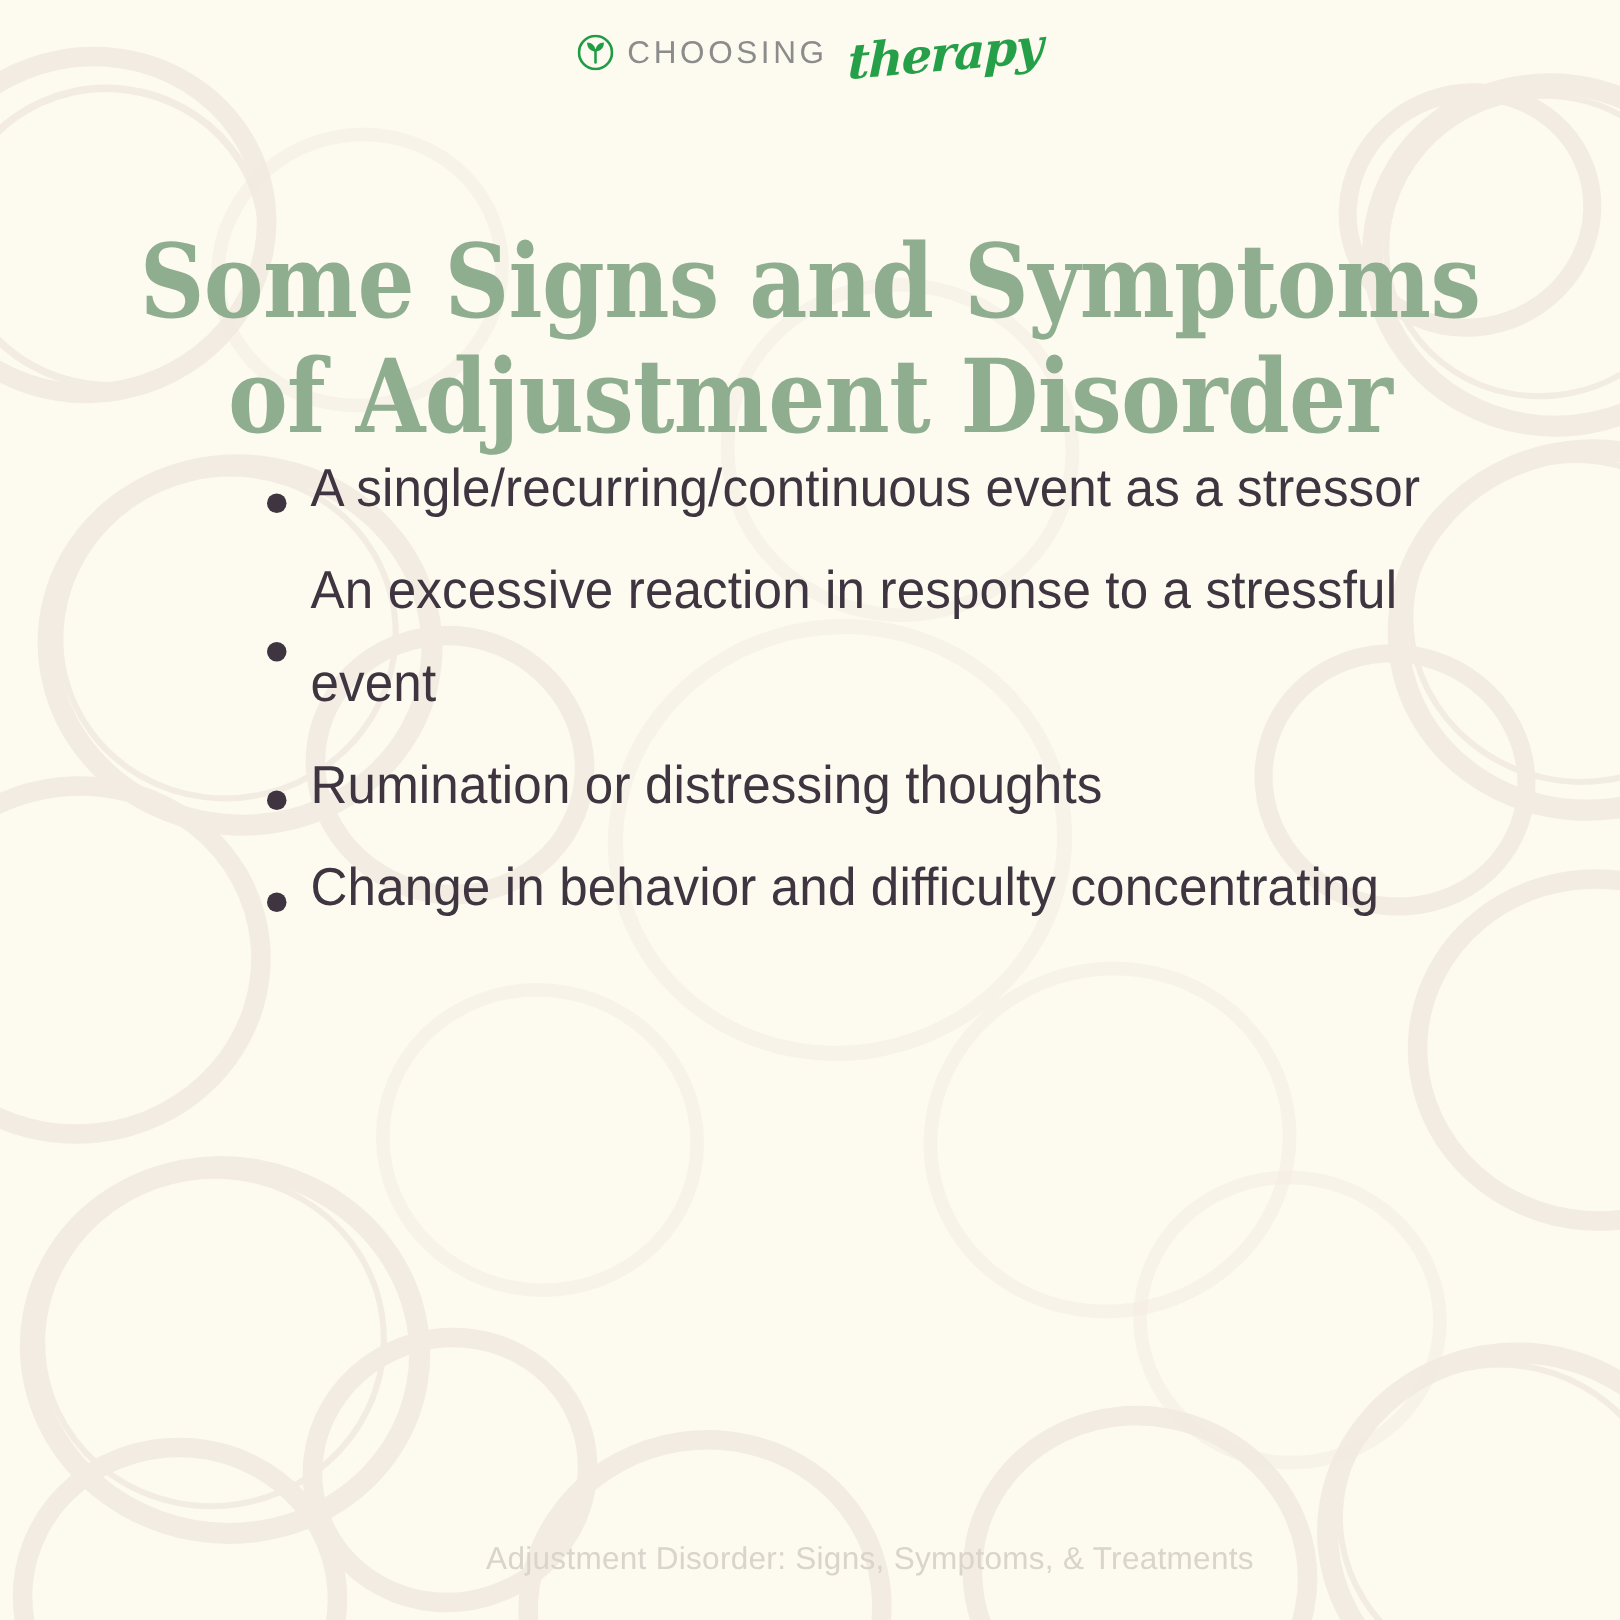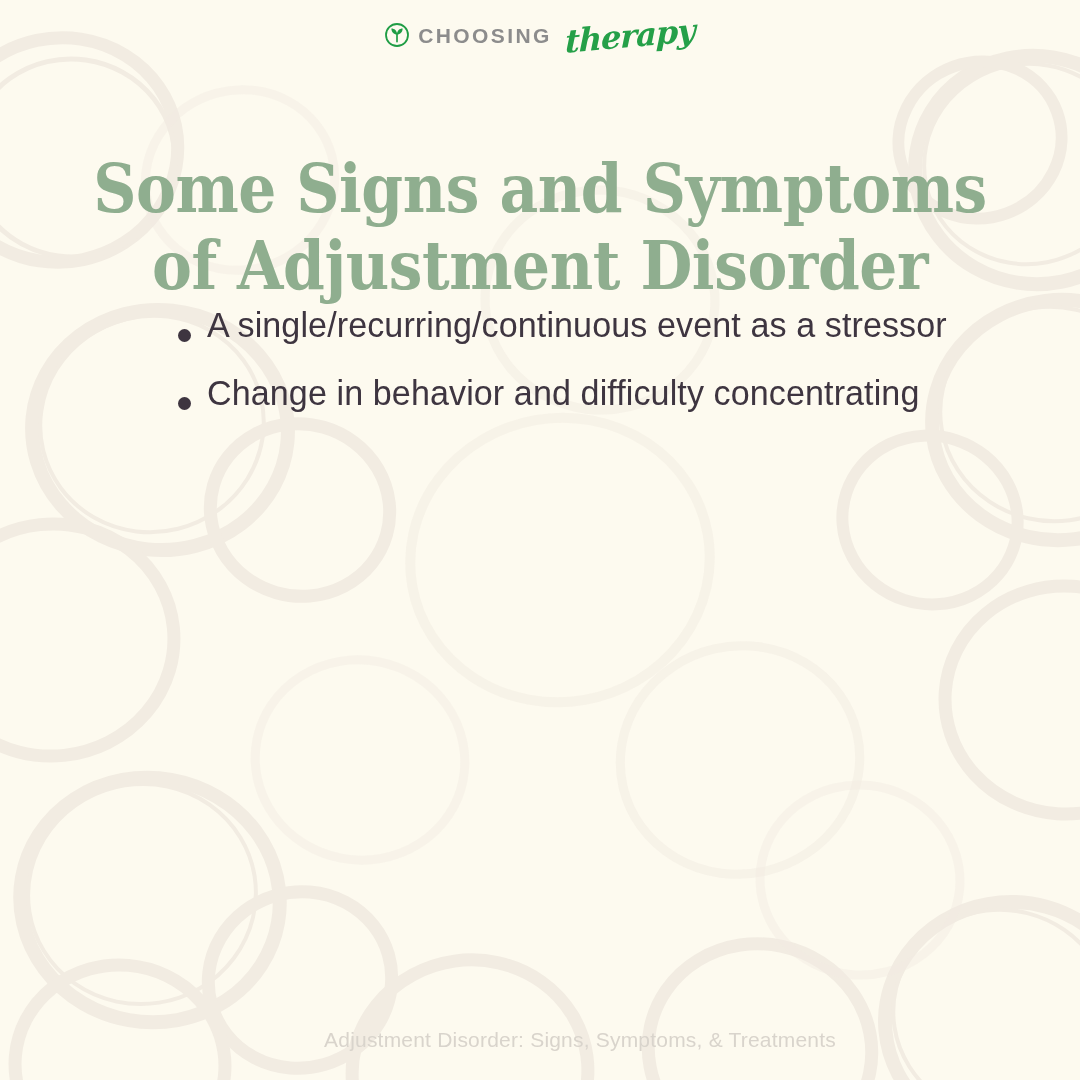--- a/index.html
+++ b/index.html
@@ -14,21 +14,21 @@
   .page{position:absolute;inset:0;z-index:2;}
 
   
   .brand{
     position:absolute;left:0;top:18px;width:1080px;
     display:flex;align-items:center;justify-content:center;gap:9px;
   }
   .brand-leaf{display:block;width:24px;height:24px;}
   .brand-word{
     font-size:21px;letter-spacing:2.4px;color:#8C8C8C;
-    font-weight:700;line-height:1;
+    font-weight:400;line-height:1;
     font-family:"Liberation Sans", sans-serif;
   }
   .brand-script{
     font-family:"DejaVu Serif", serif;
     font-style:italic;font-weight:600;
     font-size:32px;color:#25A048;line-height:1;
     letter-spacing:-1px;
     transform:rotate(-5deg) skewX(-6deg);
     display:inline-block;
     margin-left:4px;margin-top:2px;
@@ -139,19 +139,27 @@
     <span class="title-line">of Adjustment Disorder</span>
   </h1>
 
   <div class="list">
     <div class="item">
       <span class="dot"></span>
       <span class="item-text">A single/recurring/continuous event as a stressor</span>
     </div>
     <div class="item">
       <span class="dot"></span>
+      <span class="item-text">An excessive reaction in response to a stressful event</span>
+    </div>
+    <div class="item">
+      <span class="dot"></span>
+      <span class="item-text">Rumination or distressing thoughts</span>
+    </div>
+    <div class="item">
+      <span class="dot"></span>
       <span class="item-text">Change in behavior and difficulty concentrating</span>
     </div>
   </div>
 
   <div class="footer">Adjustment Disorder: Signs, Symptoms, &amp; Treatments</div>
 
 </div>
 
 </body></html>

